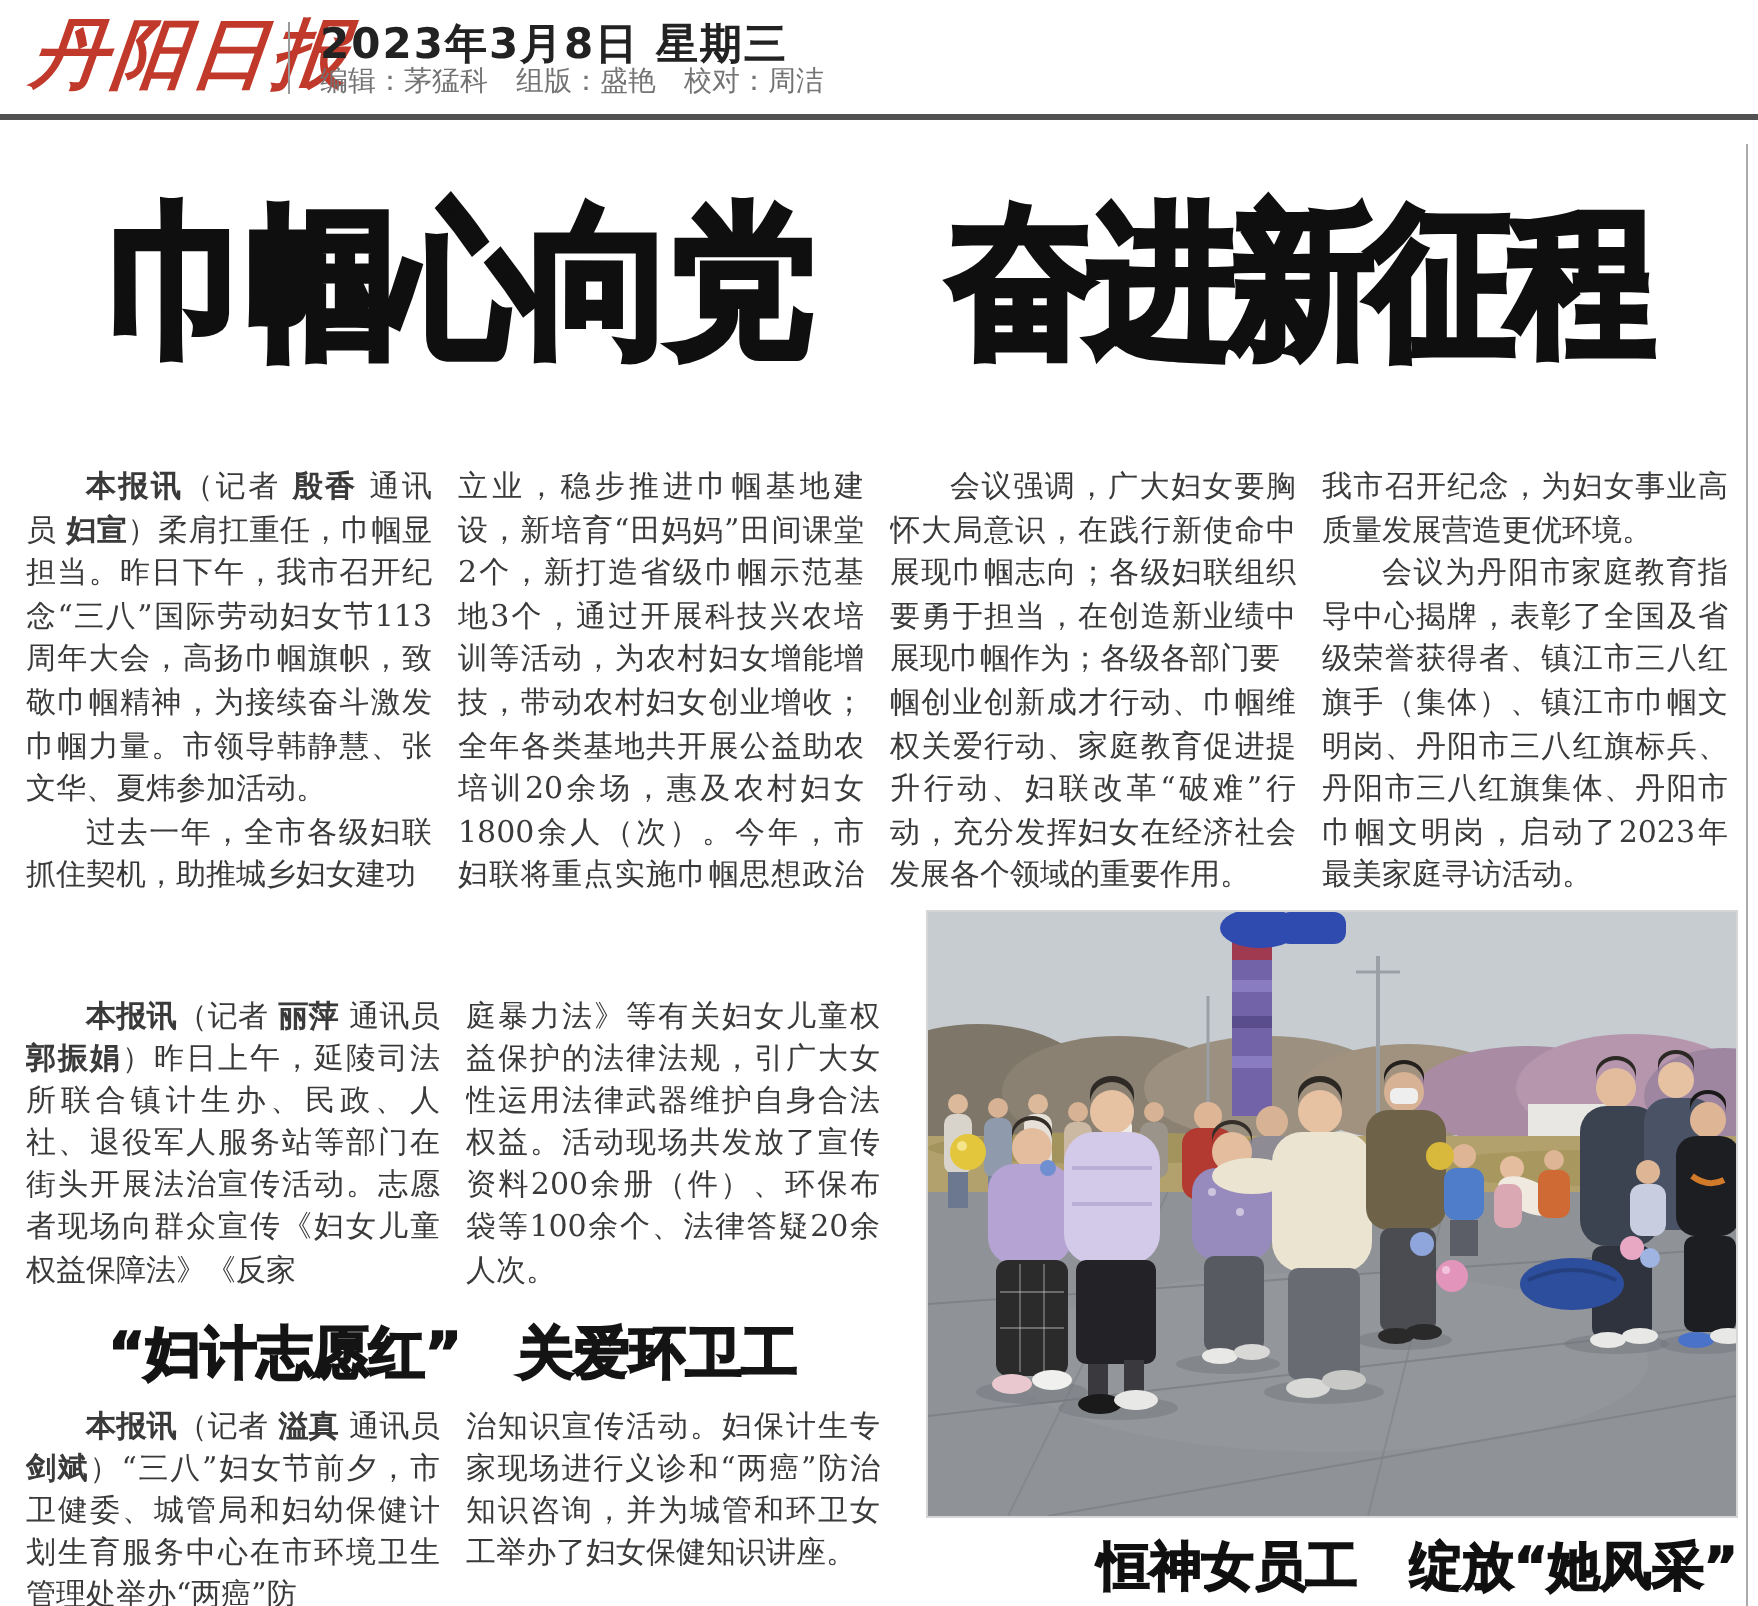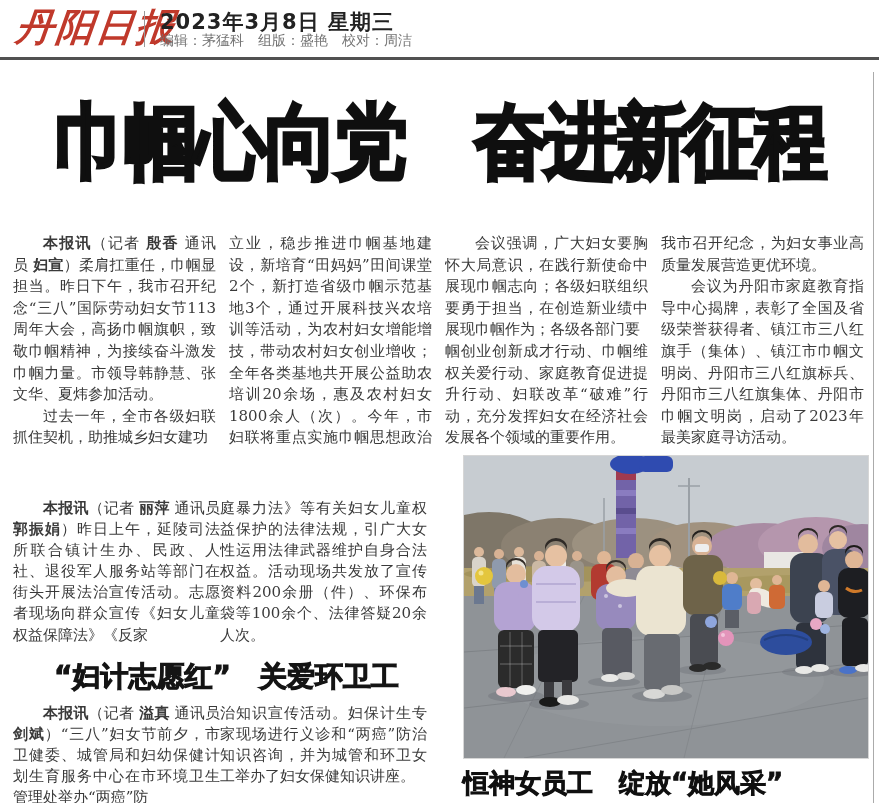--- a/index.html
+++ b/index.html
@@ -47,33 +47,33 @@
   .indent{text-indent:2em;}
   .b{font-weight:bold;}
   
   .sec-headline{
     position:absolute;left:13px;width:427px;margin:0;text-align:center;
     font-weight:bold;color:#141414;font-family:"DejaVu Sans","Liberation Sans",sans-serif;
     -webkit-text-stroke:1px #141414;white-space:nowrap;
   }
   .sec2-headline{top:455px;font-size:28px;}
   .sec3-headline{top:658px;font-size:28px;}
-  .sec-cols{position:absolute;left:13px;width:427px;display:flex;}
+  .sec-cols{position:absolute;left:13px;width:427px;display:flex;gap:13px;}
   .sec-cols .col{width:207px;overflow:hidden;}
   .sec-cols .para{line-height:21.1px;}
   .sec2-cols{top:498px;height:149px;}
   .sec3-cols{top:703px;height:105px;}
   
   .photo-frame{
     position:absolute;left:463px;top:455px;width:406px;height:304px;
     border:1px solid #d6d6d6;box-sizing:border-box;background:#c7ccd1;
   }
   .photo-frame svg{display:block;width:100%;height:100%;}
   .caption{
-    position:absolute;left:463px;top:766px;width:406px;margin:0;text-align:left;
+    position:absolute;left:463px;top:766px;width:406px;margin:0;text-align:right;
     font-size:26px;font-weight:bold;color:#101010;-webkit-text-stroke:0.8px #101010;
     font-family:"DejaVu Sans","Liberation Sans",sans-serif;white-space:nowrap;
   }
 </style>
 </head>
 <body>
 
 <div class="page">
 
   <div class="logo">丹阳日报</div>

